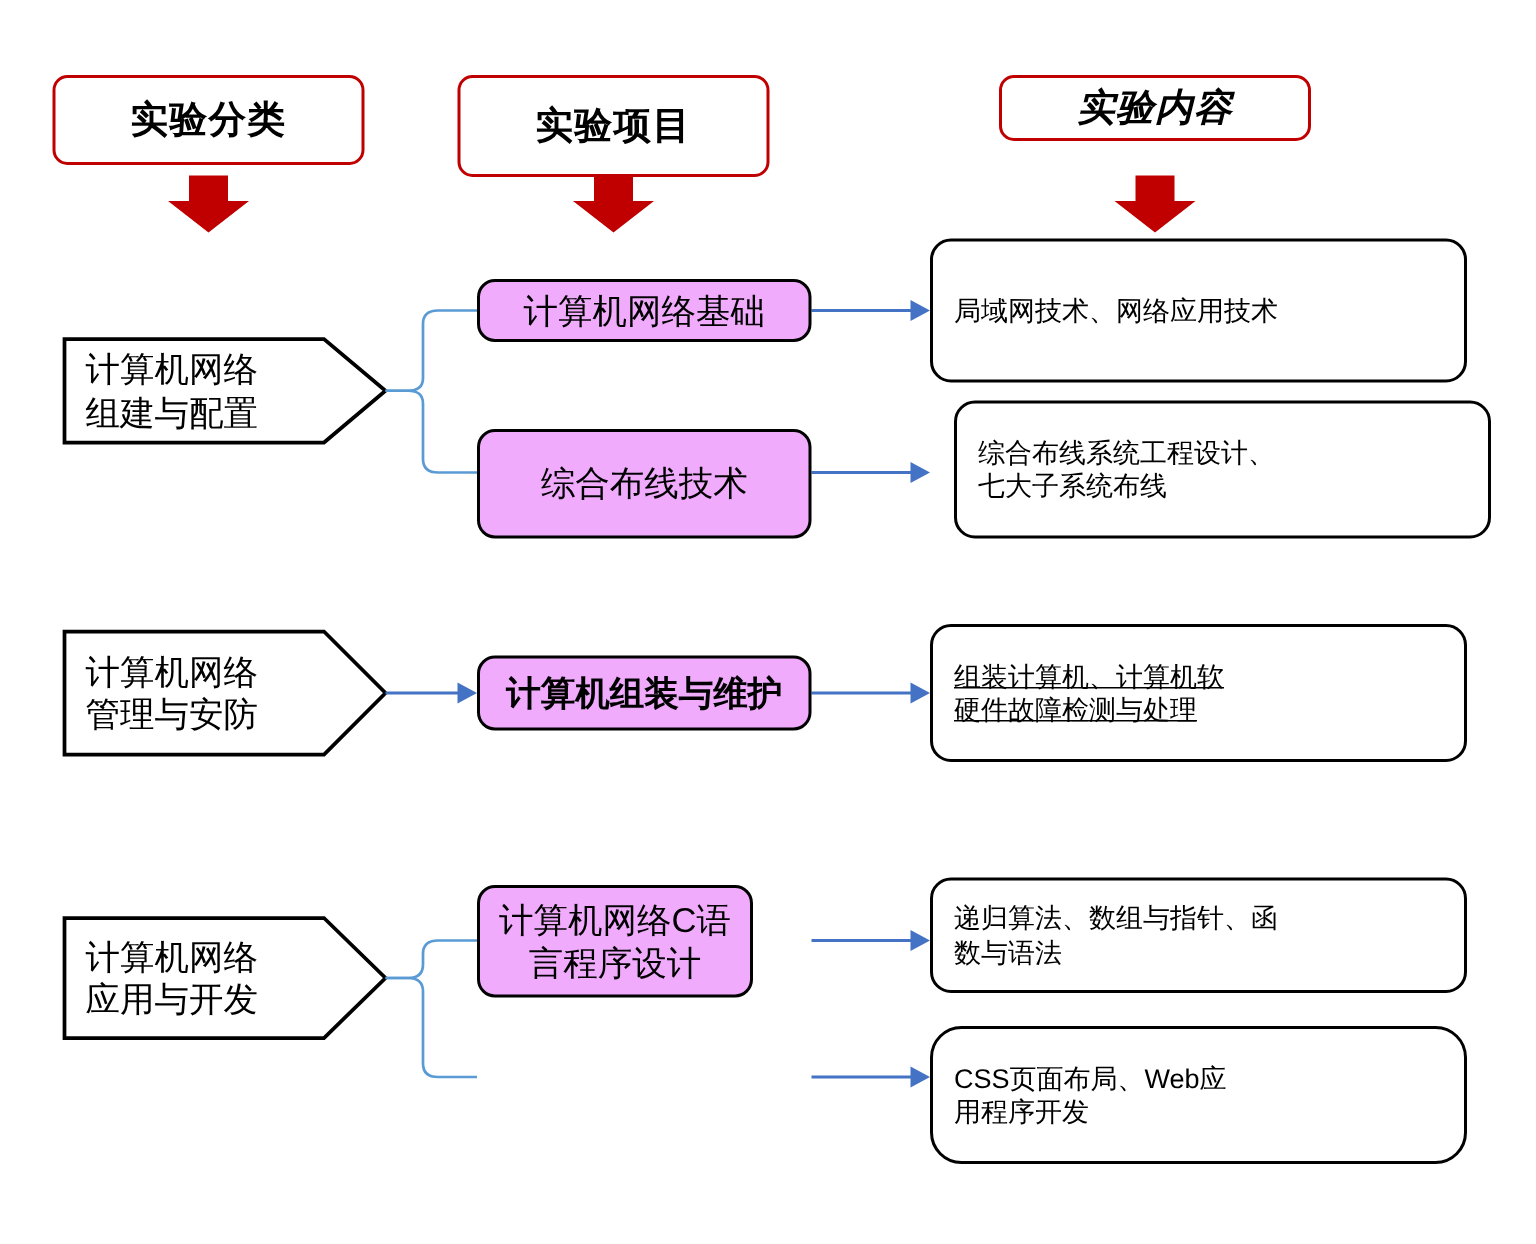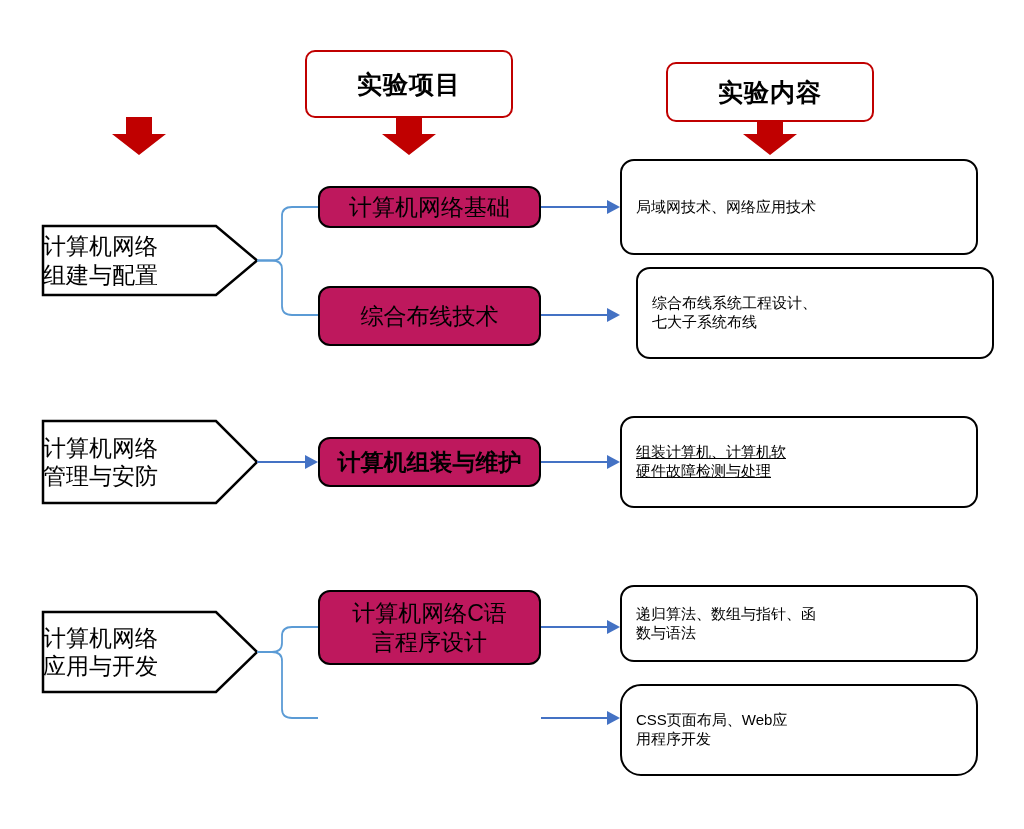--- a/index.html
+++ b/index.html
@@ -54,30 +54,31 @@
     align-items: center;
     justify-content: flex-start;
     box-sizing: border-box;
   }
   .cat-shape .cat-label {
     position: relative;
     z-index: 2;
     font-size: 23px;
     line-height: 1.22;
     text-align: left;
+    padding-left: 14px;
     white-space: pre-line;
     color: #000000;
   }
 
   
   .proj-box {
     position: absolute;
     border: 2.5px solid #000000;
     border-radius: 12px;
-    background: #be185d;
+    background: #f0abfc;
     display: flex;
     align-items: center;
     justify-content: center;
     box-sizing: border-box;
   }
   .proj-box span {
     font-size: 23px;
     line-height: 1.22;
     text-align: center;
     white-space: pre-line;
@@ -89,21 +90,21 @@
     position: absolute;
     border: 2.5px solid #000000;
     border-radius: 14px;
     background: #ffffff;
     display: flex;
     align-items: center;
     box-sizing: border-box;
     padding: 0 14px;
   }
   .cont-box span {
-    font-size: 15px;
+    font-size: 18px;
     line-height: 1.24;
     text-align: left;
     white-space: pre-line;
     color: #000000;
     width: 100%;
   }
 </style>
 </head>
 <body>
 
@@ -175,39 +176,42 @@
     <g>
       <line x1="541" y1="627" x2="608" y2="627" stroke="#4472C4" stroke-width="2"></line>
       <path d="M607,620 L620,627 L607,634 Z" fill="#4472C4"></path>
     </g>
     <g>
       <line x1="541" y1="718" x2="608" y2="718" stroke="#4472C4" stroke-width="2"></line>
       <path d="M607,711 L620,718 L607,725 Z" fill="#4472C4"></path>
     </g>
   </svg>
 
+  <div class="hdr-box" style="left:35px; top:50px; width:208px; height:60px;">
+    <span>实验分类</span>
+  </div>
 
   <div class="hdr-box" style="left:305px; top:50px; width:208px; height:68px;">
     <span>实验项目</span>
   </div>
 
-  <div class="hdr-box" style="left:666px; top:62px; width:208px; height:60px;">
+  <div class="hdr-box" style="left:666px; top:50px; width:208px; height:44px;font-style:italic;">
     <span>实验内容</span>
   </div>
 
   <div class="cat-shape" style="left:43px; top:226px; width:214px; height:69px;">
     <div class="cat-label">计算机网络
 组建与配置</div>
   </div>
 
   <div class="proj-box" style="left:318px; top:186px; width:223px; height:42px;">
     <span>计算机网络基础</span>
   </div>
 
-  <div class="proj-box" style="left:318px; top:286px; width:223px; height:60px;">
+  <div class="proj-box" style="left:318px; top:286px; width:223px; height:73px;">
     <span>综合布线技术</span>
   </div>
 
   <div class="cont-box" style="left:620px; top:159px; width:358px; height:96px;">
     <span>局域网技术、网络应用技术</span>
   </div>
 
   <div class="cont-box" style="left:636px; top:267px; width:358px; height:92px;">
     <span>综合布线系统工程设计、
 七大子系统布线</span>
@@ -225,21 +229,21 @@
   <div class="cont-box" style="left:620px; top:416px; width:358px; height:92px;text-decoration:underline;">
     <span>组装计算机、计算机软
 硬件故障检测与处理</span>
   </div>
 
   <div class="cat-shape" style="left:43px; top:612px; width:214px; height:80px;">
     <div class="cat-label">计算机网络
 应用与开发</div>
   </div>
 
-  <div class="proj-box" style="left:318px; top:590px; width:223px; height:75px;">
+  <div class="proj-box" style="left:318px; top:590px; width:184px; height:75px;">
     <span>计算机网络C语
 言程序设计</span>
   </div>
 
 
   <div class="cont-box" style="left:620px; top:585px; width:358px; height:77px;">
     <span>递归算法、数组与指针、函
 数与语法</span>
   </div>
 

